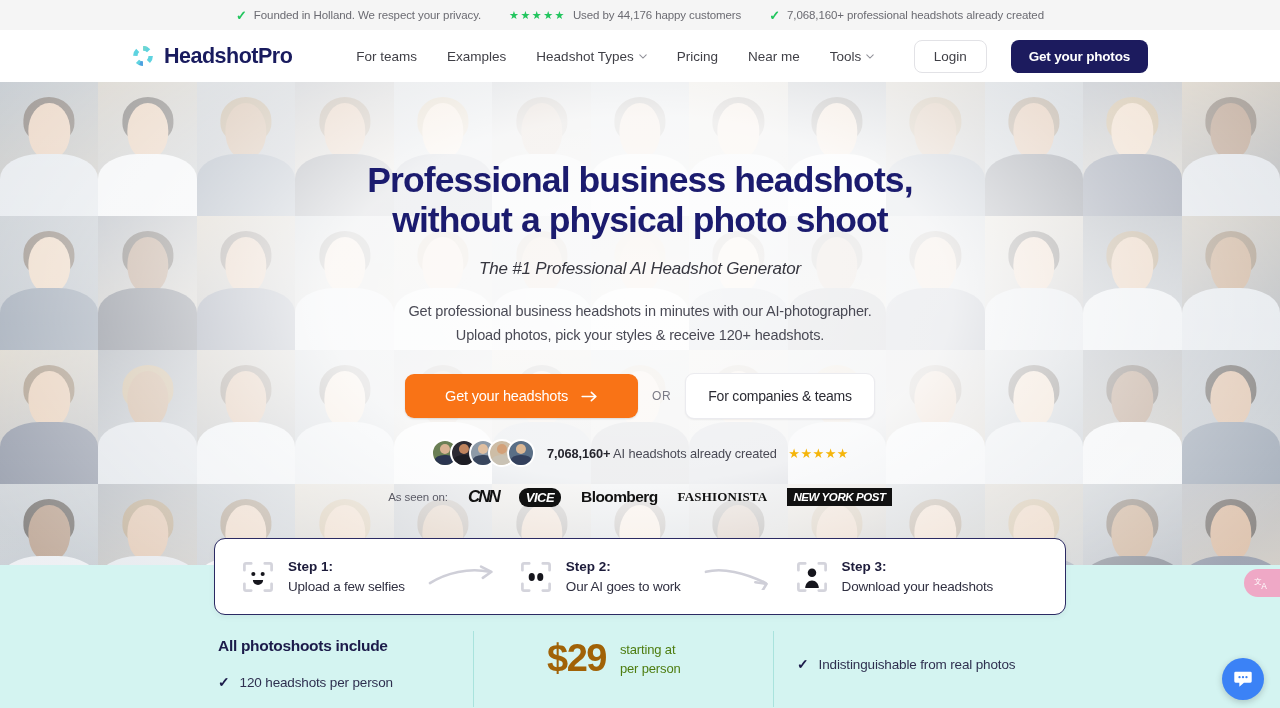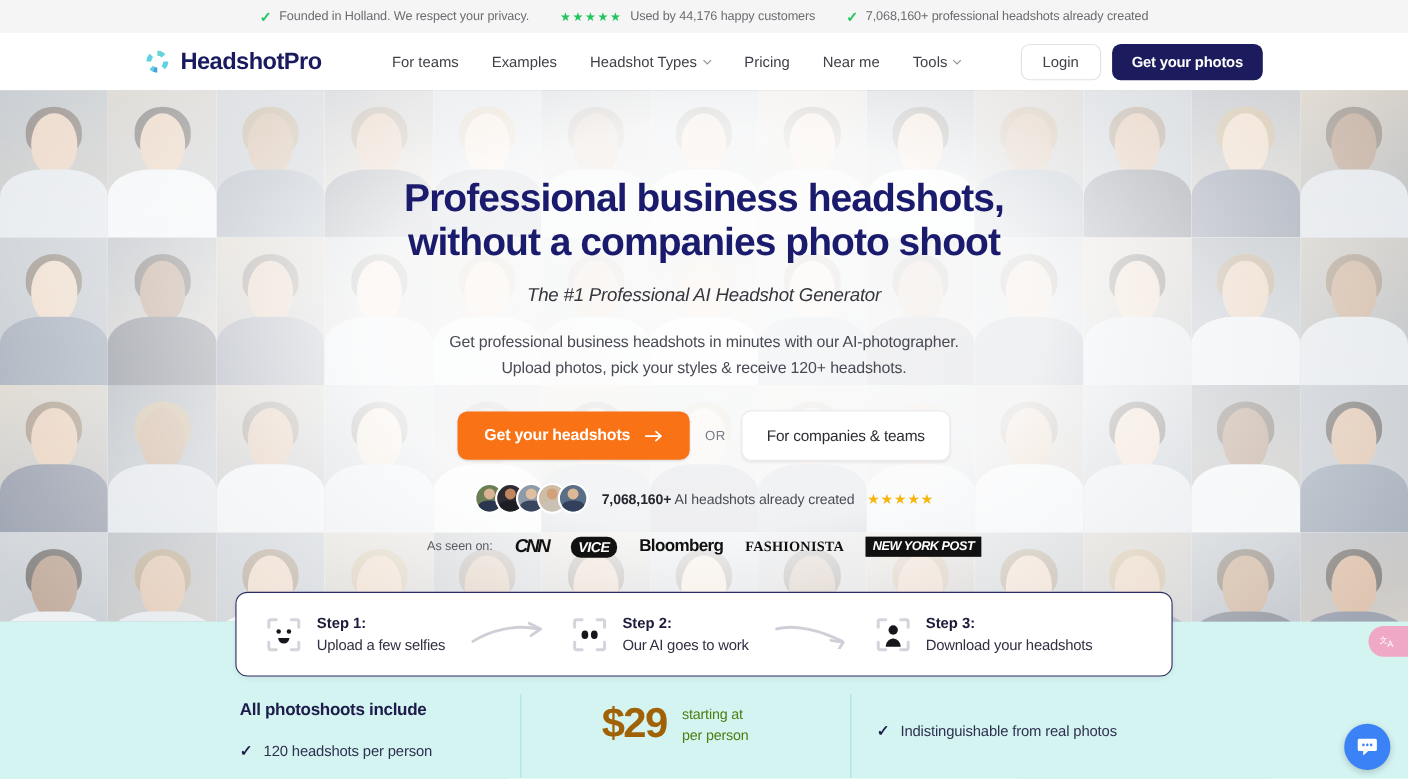--- a/index.html
+++ b/index.html
@@ -37,21 +37,21 @@
   .brand-name {
     font-size: 21.5px; font-weight: 700; color: #191b5e;
     letter-spacing: -0.5px;
   }
   .nav { display: flex; align-items: center; gap: 30px; margin-left: 64px; }
   .nav-item {
     font-size: 13.5px; color: #3f3f46; cursor: pointer;
     display: flex; align-items: center; gap: 5px; white-space: nowrap;
   }
   .caret { width: 8px; height: 5px; display:block; opacity: .75; }
-  .header-right { margin-left: auto; display: flex; align-items: center; gap: 10px; }
+  .header-right { margin-left: auto; display: flex; align-items: center; gap: 24px; }
   .btn-login {
     border: 1px solid #e2e2e6; background: #fff;
     border-radius: 8px; padding: 8px 19px;
     font-size: 13.5px; color: #3f3f46; cursor: pointer;
   }
   .btn-photos {
     background: #1c1b5e; color: #fff; border: none;
     border-radius: 8px; padding: 9px 18px;
     font-size: 13.5px; font-weight: 700; cursor: pointer;
     letter-spacing: -0.2px;
@@ -100,22 +100,22 @@
     font-style: italic;
   }
   .desc {
     margin-top: 20px; width: 470px; text-align: center;
     font-size: 14.5px; line-height: 24px; color: #4a4a55;
     letter-spacing: -0.15px;
   }
   .cta-row { margin-top: 26px; display: flex; align-items: center; gap: 14px; }
   .btn-orange {
     background: #f97316; color: #fff; border: none;
-    border-radius: 9px; padding: 14px 24px;
-    font-size: 14.5px; font-weight: 700; cursor: pointer;
+    border-radius: 9px; padding: 14px 40px;
+    font-size: 14.5px; font-weight: 400; cursor: pointer;
     display: flex; align-items: center; gap: 13px; letter-spacing: -0.2px;
     box-shadow: 0 1px 2px rgba(0,0,0,.12);
   }
   .or-text { font-size: 12px; color: #7a7a85; letter-spacing: .6px; }
   .btn-white {
     background: #fff; color: #2b2b33;
     border: 1px solid #ebebef; border-radius: 9px;
     padding: 14px 22px; font-size: 14px; cursor: pointer;
     letter-spacing: -0.2px; box-shadow: 0 1px 2px rgba(0,0,0,.06);
   }
@@ -601,21 +601,21 @@
           <div class="hair" style="background:#241d18"></div>
           <div class="head" style="background:#c08f68"></div>
           <div class="torso" style="background:#44506a;border-radius:40% 40% 0 0"></div>
         </div>
       </div>
     <div class="hero-wash"></div>
 
     <div class="hero-content">
       <h1 class="headline">
         <span>Professional business headshots,</span><br>
-        <span>without a companies photo shoot</span>
+        <span>without a physical photo shoot</span>
       </h1>
       <div class="subhead">The #1 Professional AI Headshot Generator</div>
       <div class="desc">Get professional business headshots in minutes with our AI-photographer. Upload photos, pick your styles &amp; receive 120+ headshots.</div>
 
       <div class="cta-row">
         <button class="btn-orange">
           <span>Get your headshots</span>
           <svg width="17" height="11" viewBox="0 0 18 12">
             <path d="M1 6h14M11 1.5L16 6l-5 4.5" fill="none" stroke="#fff" stroke-width="1.7" stroke-linecap="round" stroke-linejoin="round"></path>
           </svg>

